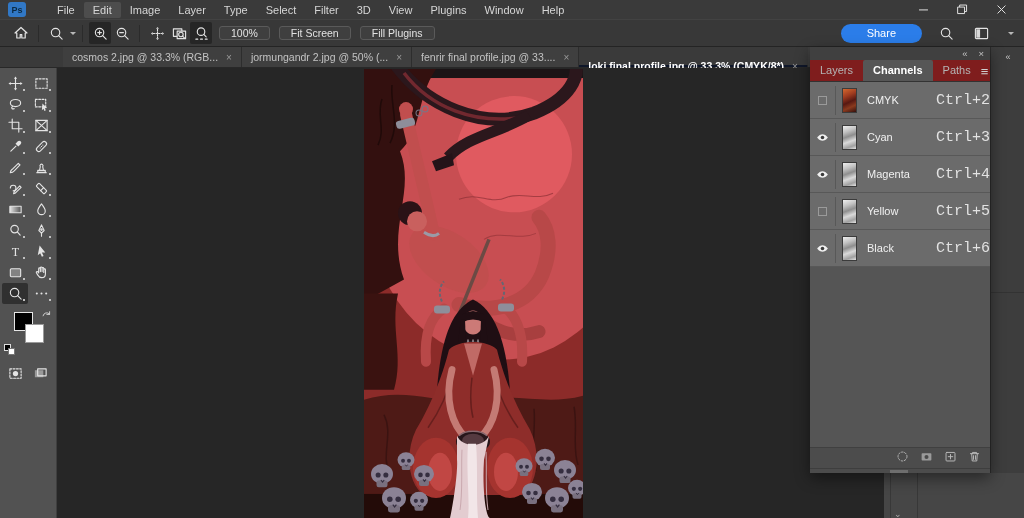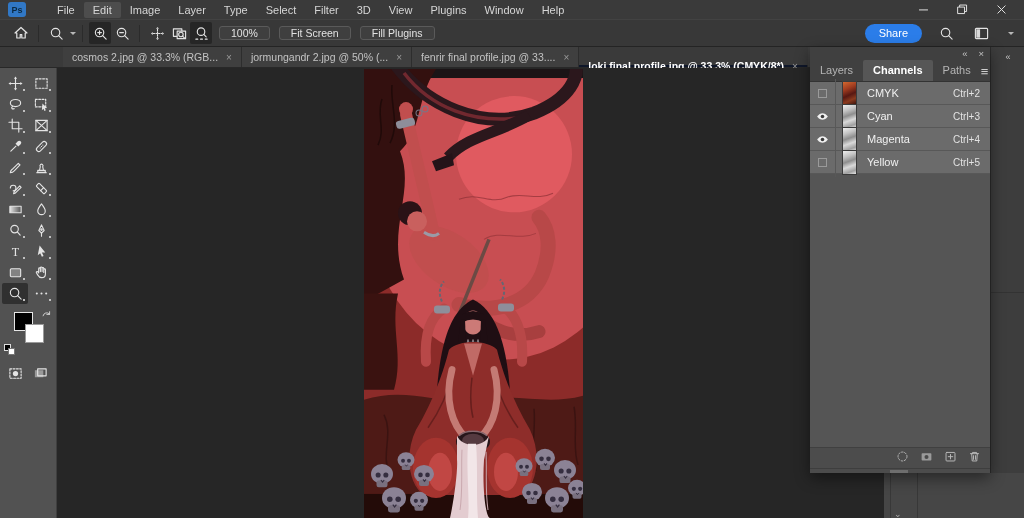--- a/index.html
+++ b/index.html
@@ -20,21 +20,21 @@
   
   .optionsbar { height:28px; background:#383838; border-top:1px solid #424242; border-bottom:1px solid #242424;
     display:flex; align-items:center; padding-left:10px; }
   .ibtn { width:22px; height:22px; display:flex; align-items:center; justify-content:center; border-radius:2px; }
   .ibtn.pressed { background:#262626; }
   .osep { width:1px; height:17px; background:#2b2b2b; margin:0 6px; }
   .caret { width:0; height:0; border:3px solid transparent; border-top-color:#b8b8b8; margin-left:3px; margin-top:3px; }
   .obtn { height:14px; padding:0 11px; margin-right:9px; background:#3f3f3f; border:1px solid #5a5a5a;
     border-radius:3px; color:#e2e2e2; font-size:10.5px; display:flex; align-items:center; }
   .opt-right { margin-left:auto; display:flex; align-items:center; gap:13px; padding-right:10px; }
-  .share-btn { height:19px; padding:0 14px; background:#2b7de9; border-radius:10px; color:#fff;
+  .share-btn { height:19px; padding:0 26px; background:#2b7de9; border-radius:10px; color:#fff;
     font-size:11px; display:flex; align-items:center; }
 
   
   .tabbar { height:21px; background:#3a3a3a; border-bottom:1px solid #282828; display:flex; padding-left:63px; }
   .doctab { display:flex; align-items:center; padding:0 9px; font-size:10.5px; color:#c3c3c3;
     background:#3f3f3f; border-right:1px solid #2d2d2d; white-space:nowrap;justify-content:center; }
   .doctab.active { background:#0f172a; color:#ffffff; font-weight:bold;margin-top:18px; }
   .doctab .tclose { margin-left:8px; font-size:10px; color:#9a9a9a; font-weight:normal; }
 
   
@@ -66,32 +66,32 @@
   .underdock .vseam1 { position:absolute; left:6px; top:0; bottom:0; width:1px; background:#383838; }
   .underdock .vseam2 { position:absolute; left:33px; top:0; bottom:0; width:1px; background:#383838; }
   .underdock .chev { position:absolute; left:10px; top:36px; color:#a8a8a8; font-size:9px; }
 
   
   .chpanel { position:absolute; left:810px; top:47px; width:180px; height:426px; background:#555555;
     z-index:5; box-shadow:0 5px 14px rgba(0,0,0,.45); display:flex; flex-direction:column; }
   .chp-head { height:13px; background:#404040; display:flex; align-items:center; justify-content:flex-end;
     gap:12px; padding-right:7px; }
   .chp-head span { color:#c5c5c5; font-size:9.5px; line-height:9px; letter-spacing:-1px; }
-  .chp-tabs { height:22px; background:#404040; display:flex; align-items:flex-end; border-bottom:1px solid #333; }
+  .chp-tabs { height:22px; background:#7f1d1d; display:flex; align-items:flex-end; border-bottom:1px solid #333; }
   .chp-tab { padding:0 10px; font-size:11px; color:#b5b5b5; line-height:21px; }
   .chp-tab.active { background:#565656; color:#fff; font-weight:bold; border-radius:2px 2px 0 0; }
   .chp-menu { margin-left:auto; padding-right:8px; color:#cfcfcf; font-size:13px; line-height:18px; }
-  .chrow { height:23px; background:#6b6b6b; border-bottom:1px solid #585858; display:flex; align-items:center; }
+  .chrow { height:37px; background:#6b6b6b; border-bottom:1px solid #585858; display:flex; align-items:center; }
   .eyebox { width:26px; height:29px; display:flex; align-items:center; justify-content:center; border-right:1px solid #585858; }
   .chk { width:9px; height:9px; border:1px solid #9a9a9a; }
   .thumb { width:15px; height:25px; border:1px solid #3b3b3b; margin-left:6px; }
   .thumb.color { background:linear-gradient(155deg,#d4682f 0%,#a03c20 30%,#571812 55%,#8a3a1e 75%,#35100c 100%); }
   .thumb.gray { background:linear-gradient(160deg,#f0f0f0 0%,#c2c2c2 25%,#8e8e8e 45%,#d9d9d9 65%,#a0a0a0 85%,#e5e5e5 100%); }
   .chlabel { margin-left:10px; font-size:11px; color:#f0f0f0; }
-  .chshort { margin-left:auto; margin-right:10px; font-size:10px; color:#e3e3e3; }
+  .chshort { margin-left:auto; font-size:15px; color:#e3e3e3;font-family:Liberation Mono, monospace; }
   .chp-footer { margin-top:auto; height:21px; background:#4c4c4c; border-top:1px solid #404040;
     display:flex; align-items:center; justify-content:flex-end; gap:11px; padding-right:9px; }
   .chp-grip { height:5px; background:#4c4c4c; position:relative; border-top:1px solid #3e3e3e; }
   .chp-grip::after { content:""; position:absolute; left:80px; top:1px; width:18px; height:3px; background:#6e6e6e; }
 </style>
 </head>
 <body>
 
 <div id="app">
 
@@ -529,20 +529,31 @@
           <span class="chshort">Ctrl+4</span>
         </div>
         <div class="chrow">
           <span class="eyebox">
             <span class="chk"></span>
           </span>
           <span class="thumb gray"></span>
           <span class="chlabel">Yellow</span>
           <span class="chshort">Ctrl+5</span>
         </div>
+        <div class="chrow">
+          <span class="eyebox">
+            <svg width="13" height="13" viewBox="0 0 16 16" fill="none" stroke="#e4e4e4" stroke-width="1.2" stroke-linecap="round" stroke-linejoin="round">
+              <path d="M1.5 8s2.5-4 6.5-4 6.5 4 6.5 4-2.5 4-6.5 4S1.5 8 1.5 8z" fill="#f0f0f0" stroke="none"></path>
+              <circle cx="8" cy="8" r="2.2" fill="#3a3a3a" stroke="none"></circle>
+            </svg>
+          </span>
+          <span class="thumb gray"></span>
+          <span class="chlabel">Black</span>
+          <span class="chshort">Ctrl+6</span>
+        </div>
       </div>
     <div class="chp-footer">
         <span><svg width="13" height="13" viewBox="0 0 16 16" fill="none" stroke="#e4e4e4" stroke-width="1.2" stroke-linecap="round" stroke-linejoin="round">
             <circle cx="8" cy="8" r="5.5" stroke="#b8b8b8" stroke-dasharray="2 2"></circle>
           </svg></span>
         <span><svg width="13" height="13" viewBox="0 0 16 16" fill="none" stroke="#e4e4e4" stroke-width="1.2" stroke-linecap="round" stroke-linejoin="round">
             <rect x="2" y="4" width="12" height="9" rx="1" fill="#9a9a9a" stroke="none"></rect>
             <circle cx="8" cy="8.5" r="2.5" fill="#4a4a4a" stroke="none"></circle>
           </svg></span>
         <span><svg width="13" height="13" viewBox="0 0 16 16" fill="none" stroke="#e4e4e4" stroke-width="1.2" stroke-linecap="round" stroke-linejoin="round">

